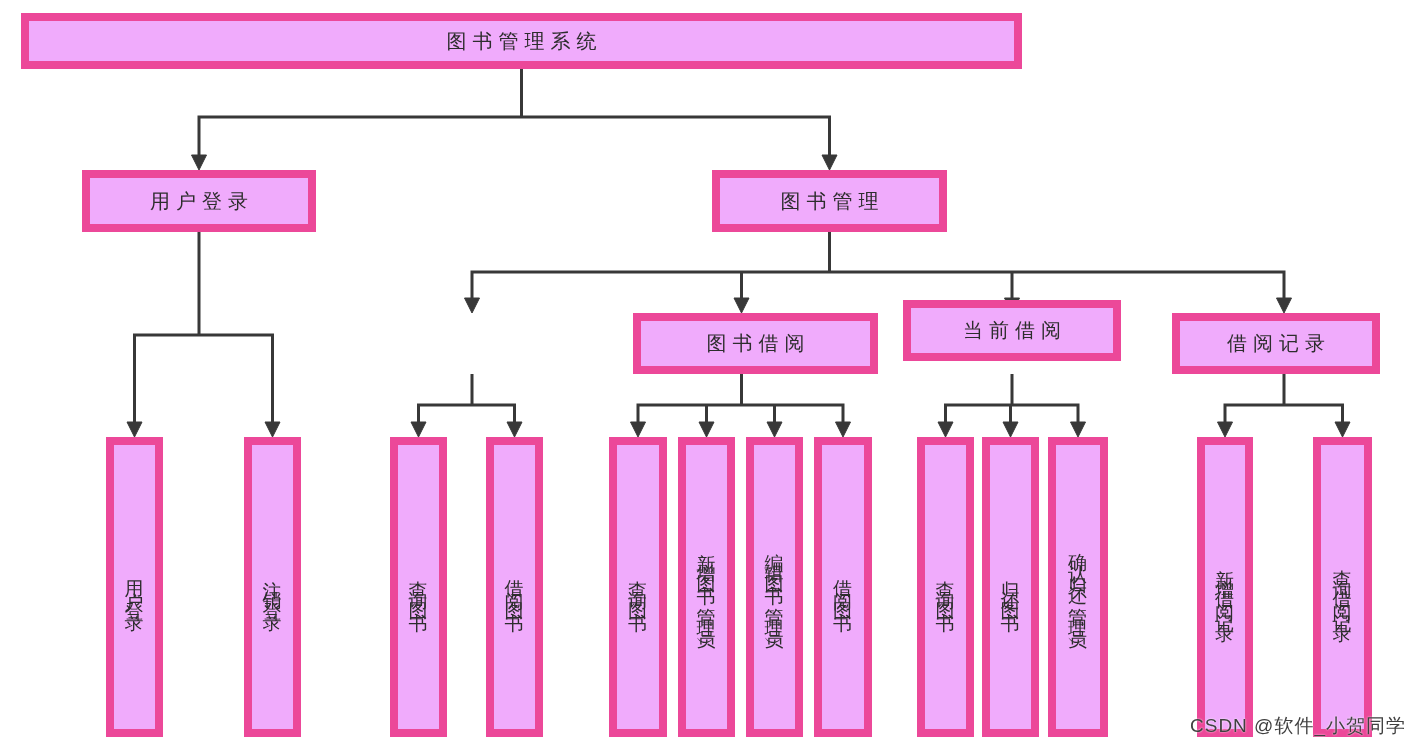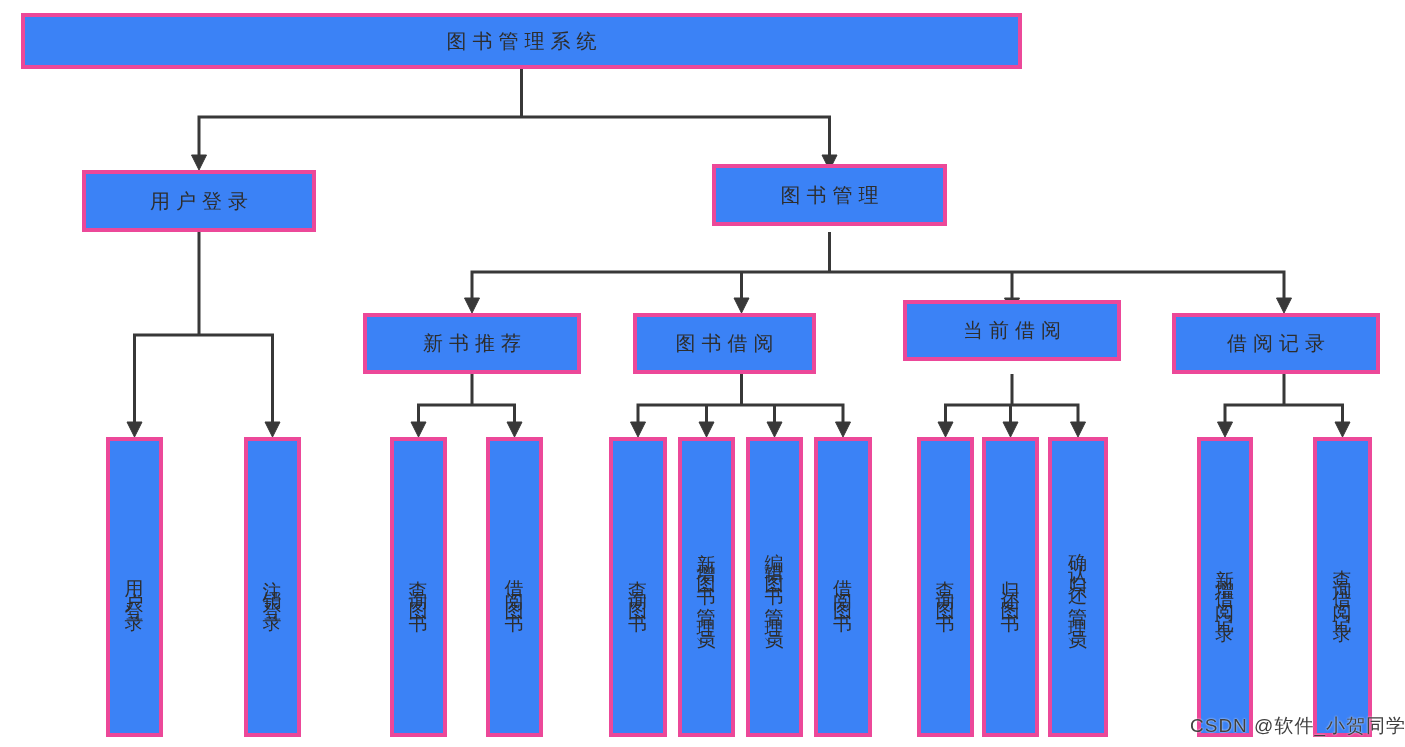--- a/index.html
+++ b/index.html
@@ -16,22 +16,22 @@
     position: absolute;
     left: 0; top: 0;
     width: 1405px; height: 747px;
     z-index: 1;
   }
   .edges .line { fill: none; stroke: #383838; stroke-width: 3; }
   .edges .arrow { fill: #383838; stroke: #383838; stroke-width: 1; }
   .hbox, .vbox {
     position: absolute;
     box-sizing: border-box;
-    background: #3b82f6;
-    border: 4px solid #ec4899;
+    background: #f0abfc;
+    border: 8px solid #ec4899;
     display: flex;
     align-items: center;
     justify-content: center;
     z-index: 2;
   }
   .hbox { font-size: 20px; letter-spacing: 6px; text-indent: 6px; white-space: nowrap; }
   .vbox .vtext {
     writing-mode: vertical-rl;
     text-orientation: mixed;
     font-size: 19px;
@@ -75,24 +75,23 @@
     <path class="line" d="M1012,374 V405 M945.5,423 V405 H1078 V423 M1010.5,405 V423"></path>
     <path class="arrow" d="M938,422 H953 L945.5,437 Z M1003,422 H1018 L1010.5,437 Z M1070.5,422 H1085.5 L1078,437 Z"></path>
 
     <path class="line" d="M1284,374 V405 M1225,423 V405 H1342.5 V423"></path>
     <path class="arrow" d="M1217.5,422 H1232.5 L1225,437 Z M1335,422 H1350 L1342.5,437 Z"></path>
   </svg>
 
   <div class="hbox" style="left:21px; top:13px; width:1001px; height:56px;">图书管理系统</div>
 
   <div class="hbox" style="left:82px; top:170px; width:234px; height:62px;">用户登录</div>
-  <div class="hbox" style="left:712px; top:164px; width:235px; height:62px;">图书管理</div>
+  <div class="hbox" style="left:712px; top:170px; width:235px; height:62px;">图书管理</div>
 
-  <div class="hbox" style="left:363px; top:313px; width:218px; height:61px;">新书推荐</div>
-  <div class="hbox" style="left:633px; top:313px; width:183px; height:61px;">图书借阅</div>
+  <div class="hbox" style="left:633px; top:313px; width:245px; height:61px;">图书借阅</div>
   <div class="hbox" style="left:903px; top:300px; width:218px; height:61px;">当前借阅</div>
   <div class="hbox" style="left:1172px; top:313px; width:208px; height:61px;">借阅记录</div>
 
   <div class="vbox" style="left:106px; top:437px; width:57px; height:300px;">
     <span class="vtext">用户登录</span>
   </div>
   <div class="vbox" style="left:244px; top:437px; width:57px; height:300px;">
     <span class="vtext">注销登录</span>
   </div>
 

